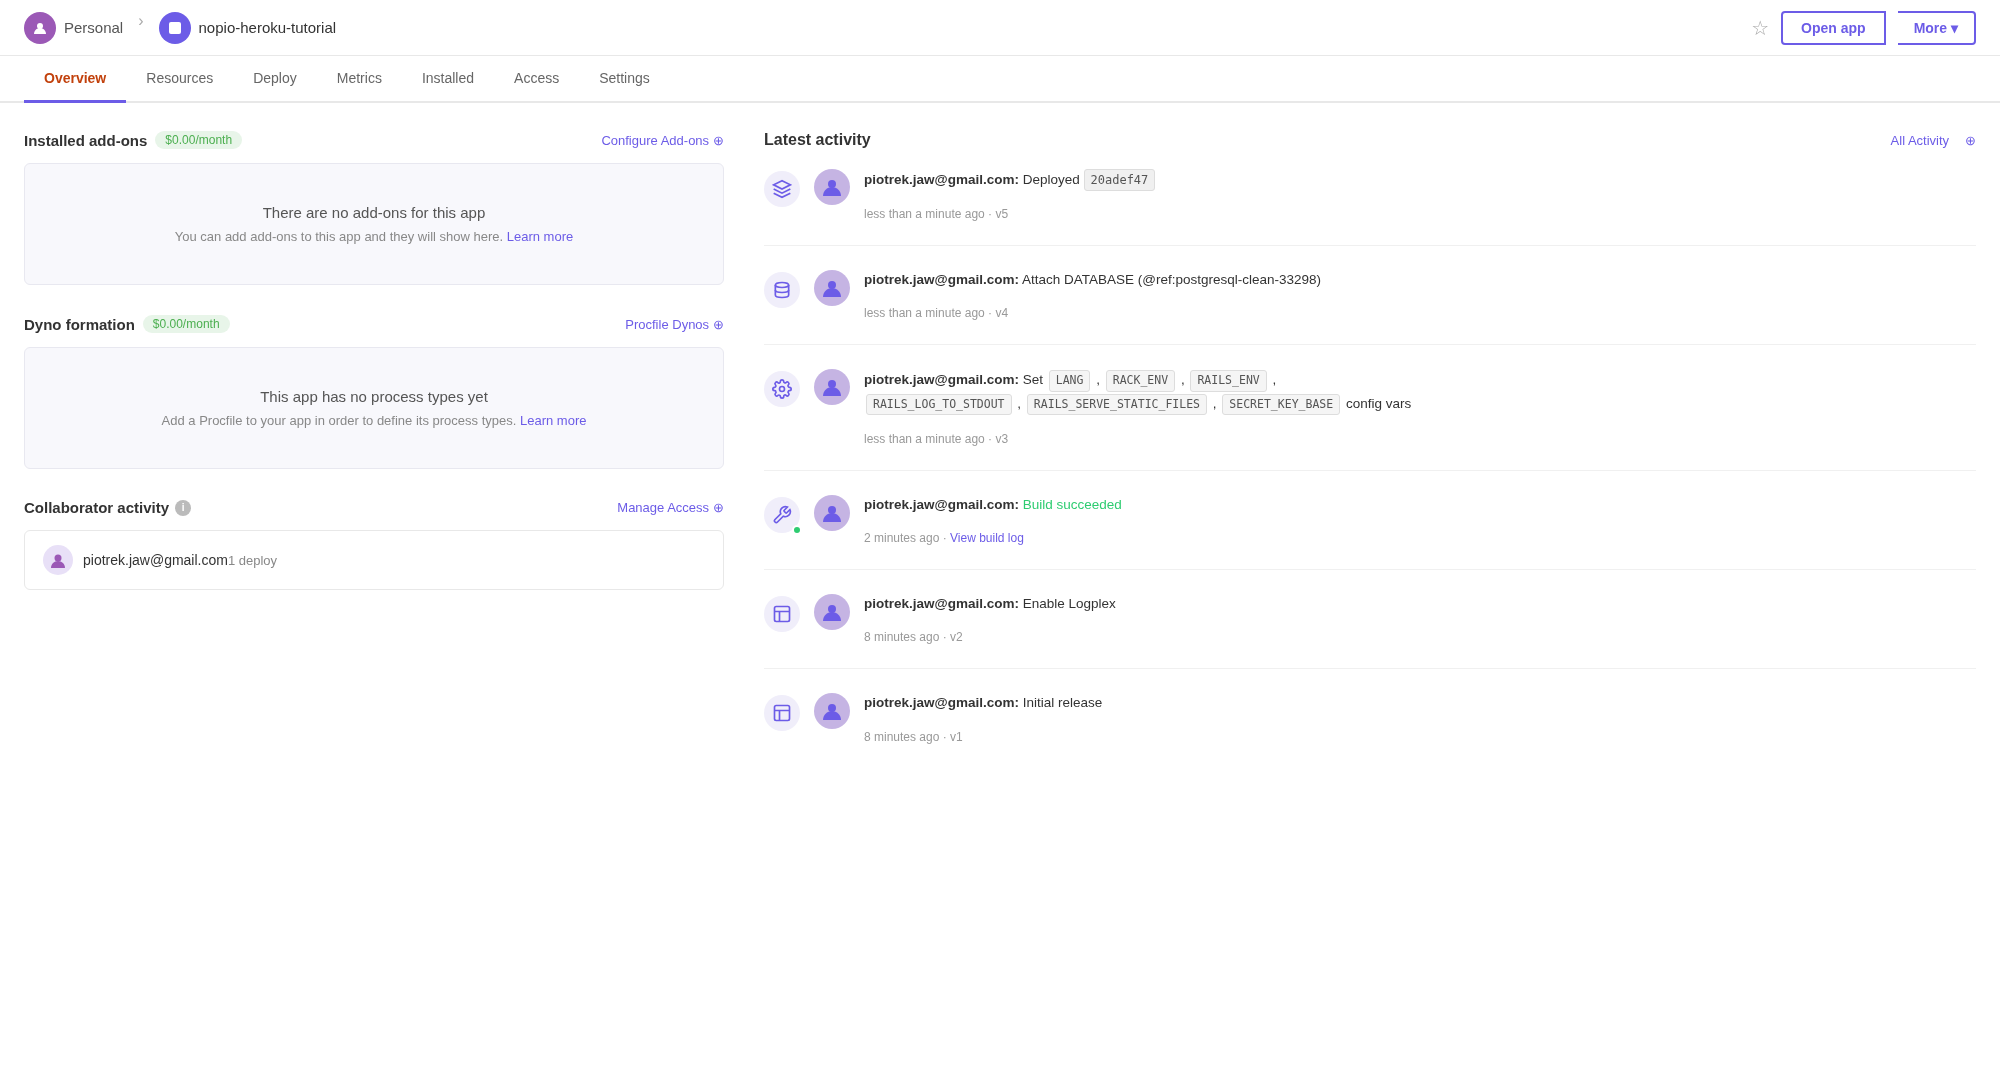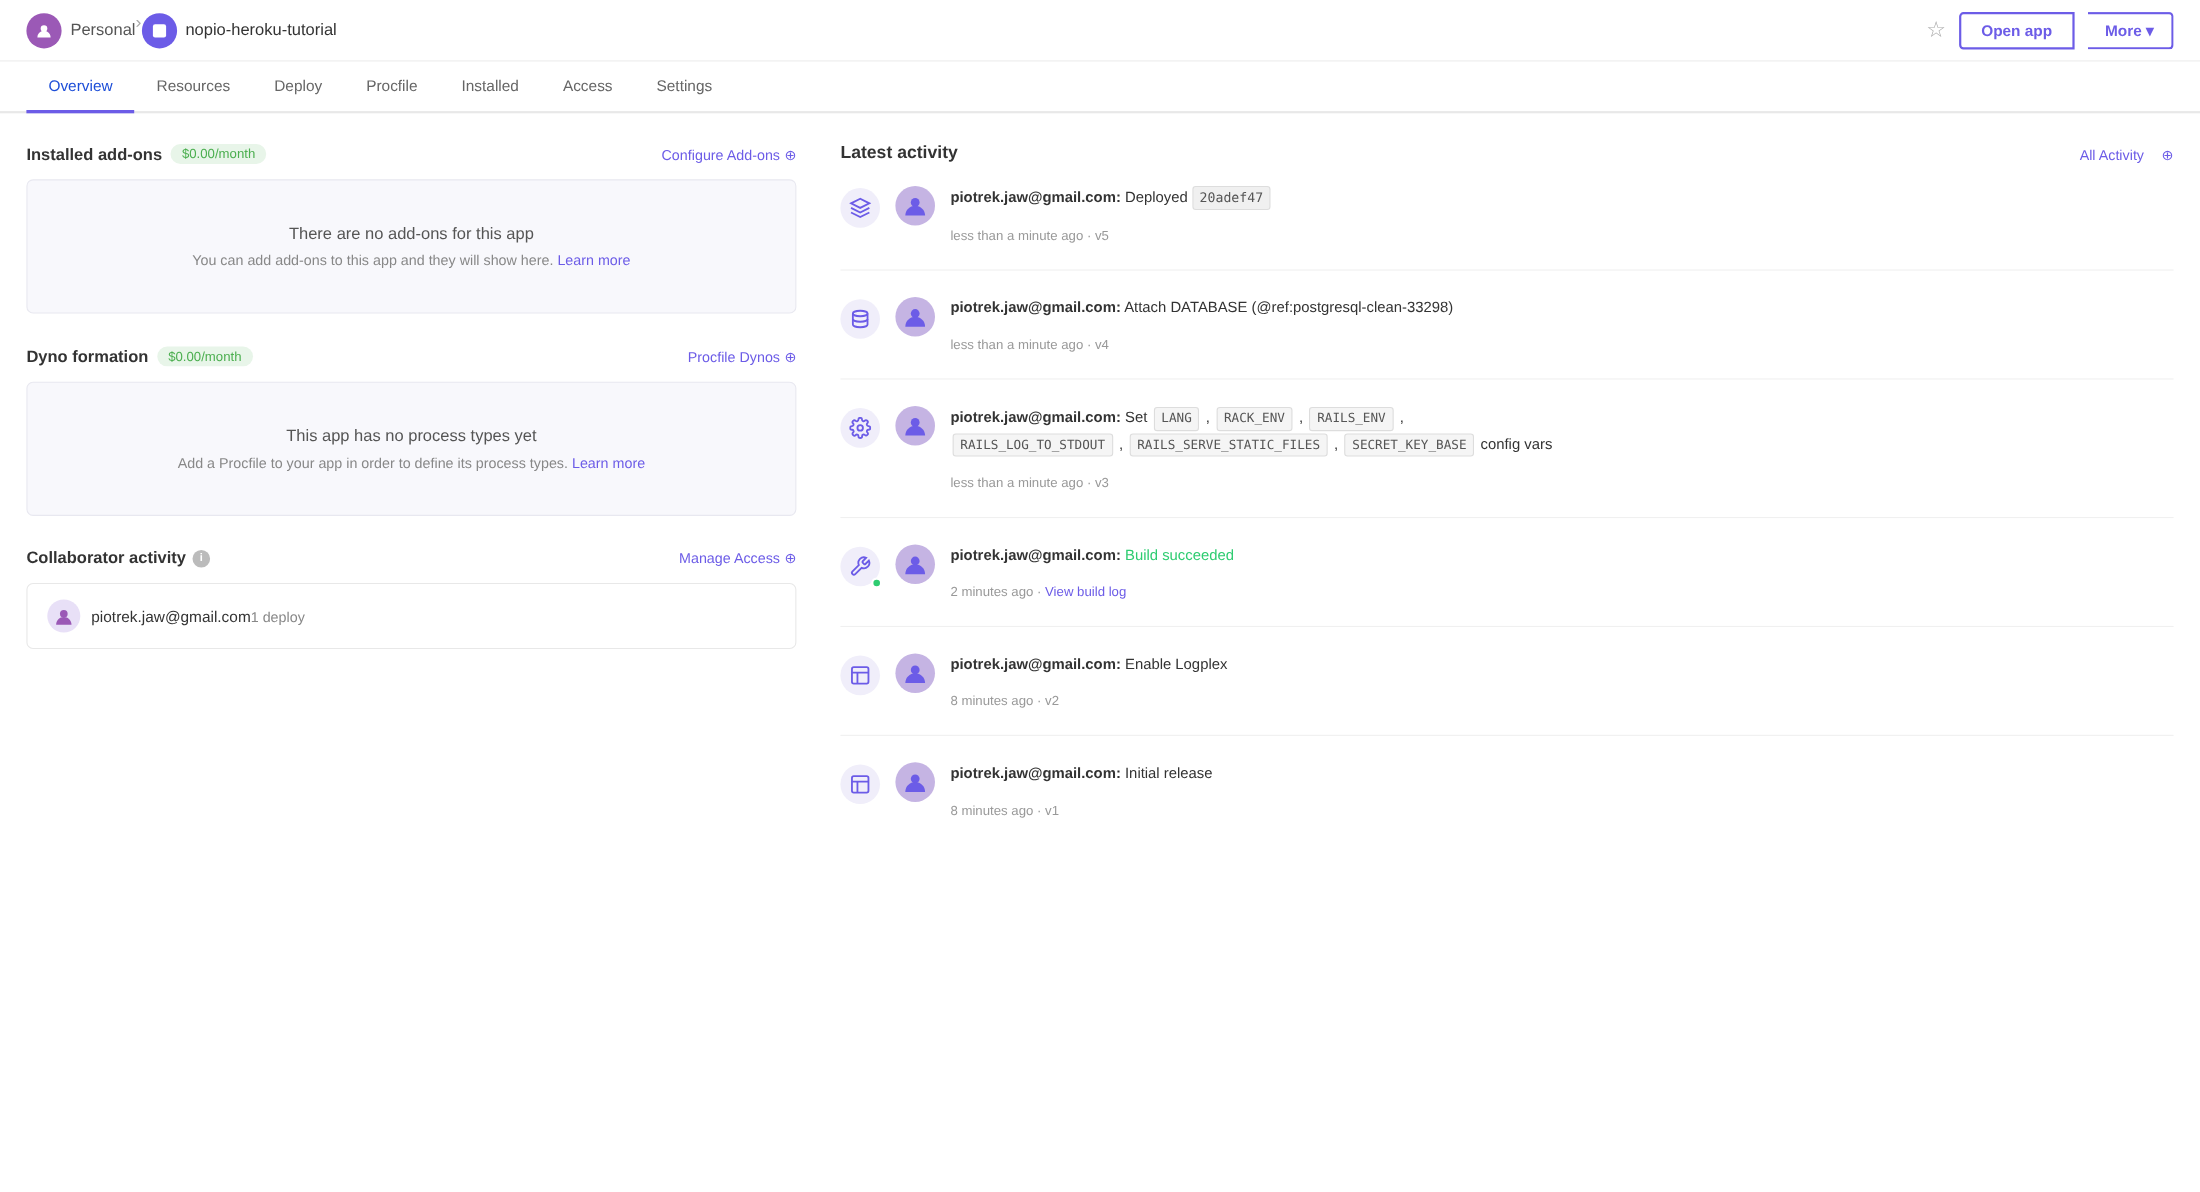--- a/index.html
+++ b/index.html
@@ -3,21 +3,21 @@
   <meta charset="utf-8">
   <style>
     * { box-sizing: border-box; margin: 0; padding: 0; }
     body { font-family: -apple-system, BlinkMacSystemFont, 'Segoe UI', Helvetica, Arial, sans-serif; font-size: 14px; color: #333; background: #fff; }
 
     
     .top-header {
       display: flex; align-items: center; justify-content: space-between;
       padding: 0 24px; height: 56px; background: #fff; border-bottom: 1px solid #e8e8e8;
     }
-    .top-header-left { display: flex; align-items: flex-start; gap: 0; }
+    .top-header-left { display: flex; align-items: flex-start; gap: 15px; }
     .breadcrumb-personal { display: flex; align-items: center; gap: 8px; color: #555; font-size: 15px; }
     .breadcrumb-avatar {
       width: 32px; height: 32px; border-radius: 50%; background: #9b59b6;
       display: flex; align-items: center; justify-content: center; color: #fff; font-size: 14px; font-weight: bold;
     }
     .breadcrumb-separator { color: #aaa; font-size: 16px; }
     .app-icon {
       width: 32px; height: 32px; border-radius: 50%; background: #6c5ce7;
       display: flex; align-items: center; justify-content: center; color: #fff; font-size: 13px;
     }
@@ -36,21 +36,21 @@
 
     
     .nav-tabs {
       display: flex; align-items: flex-end; border-bottom: 2px solid #e8e8e8;
       padding: 0 24px; background: #fff;
     }
     .nav-tab {
       padding: 14px 20px; font-size: 14px; color: #666; cursor: pointer;
       border-bottom: 3px solid transparent; margin-bottom: -2px; text-decoration: none;
     }
-    .nav-tab.active { color: #1d4ed8; border-bottom: 3px solid #6c5ce7; font-weight: 400; }
+    .nav-tab.active { color: #c2410c; border-bottom: 3px solid #6c5ce7; font-weight: 700; }
 
     
     .main-content {
       display: flex; gap: 0; padding: 28px 24px;
       max-width: 2000px;
     }
     .left-panel { flex: 0 0 740px; padding-right: 40px; }
     .right-panel { flex: 1; }
 
     
@@ -165,21 +165,21 @@
     <button class="btn-more">
       <span>More ▾</span>
     </button>
   </div>
 </div>
 
 <div class="nav-tabs">
   <a class="nav-tab active">Overview</a>
   <a class="nav-tab">Resources</a>
   <a class="nav-tab">Deploy</a>
-  <a class="nav-tab">Procfile</a>
+  <a class="nav-tab">Metrics</a>
   <a class="nav-tab">Installed</a>
   <a class="nav-tab">Access</a>
   <a class="nav-tab">Settings</a>
 </div>
 
 <div class="main-content">
 
   <div class="left-panel">
 
     <div class="section-gap">

